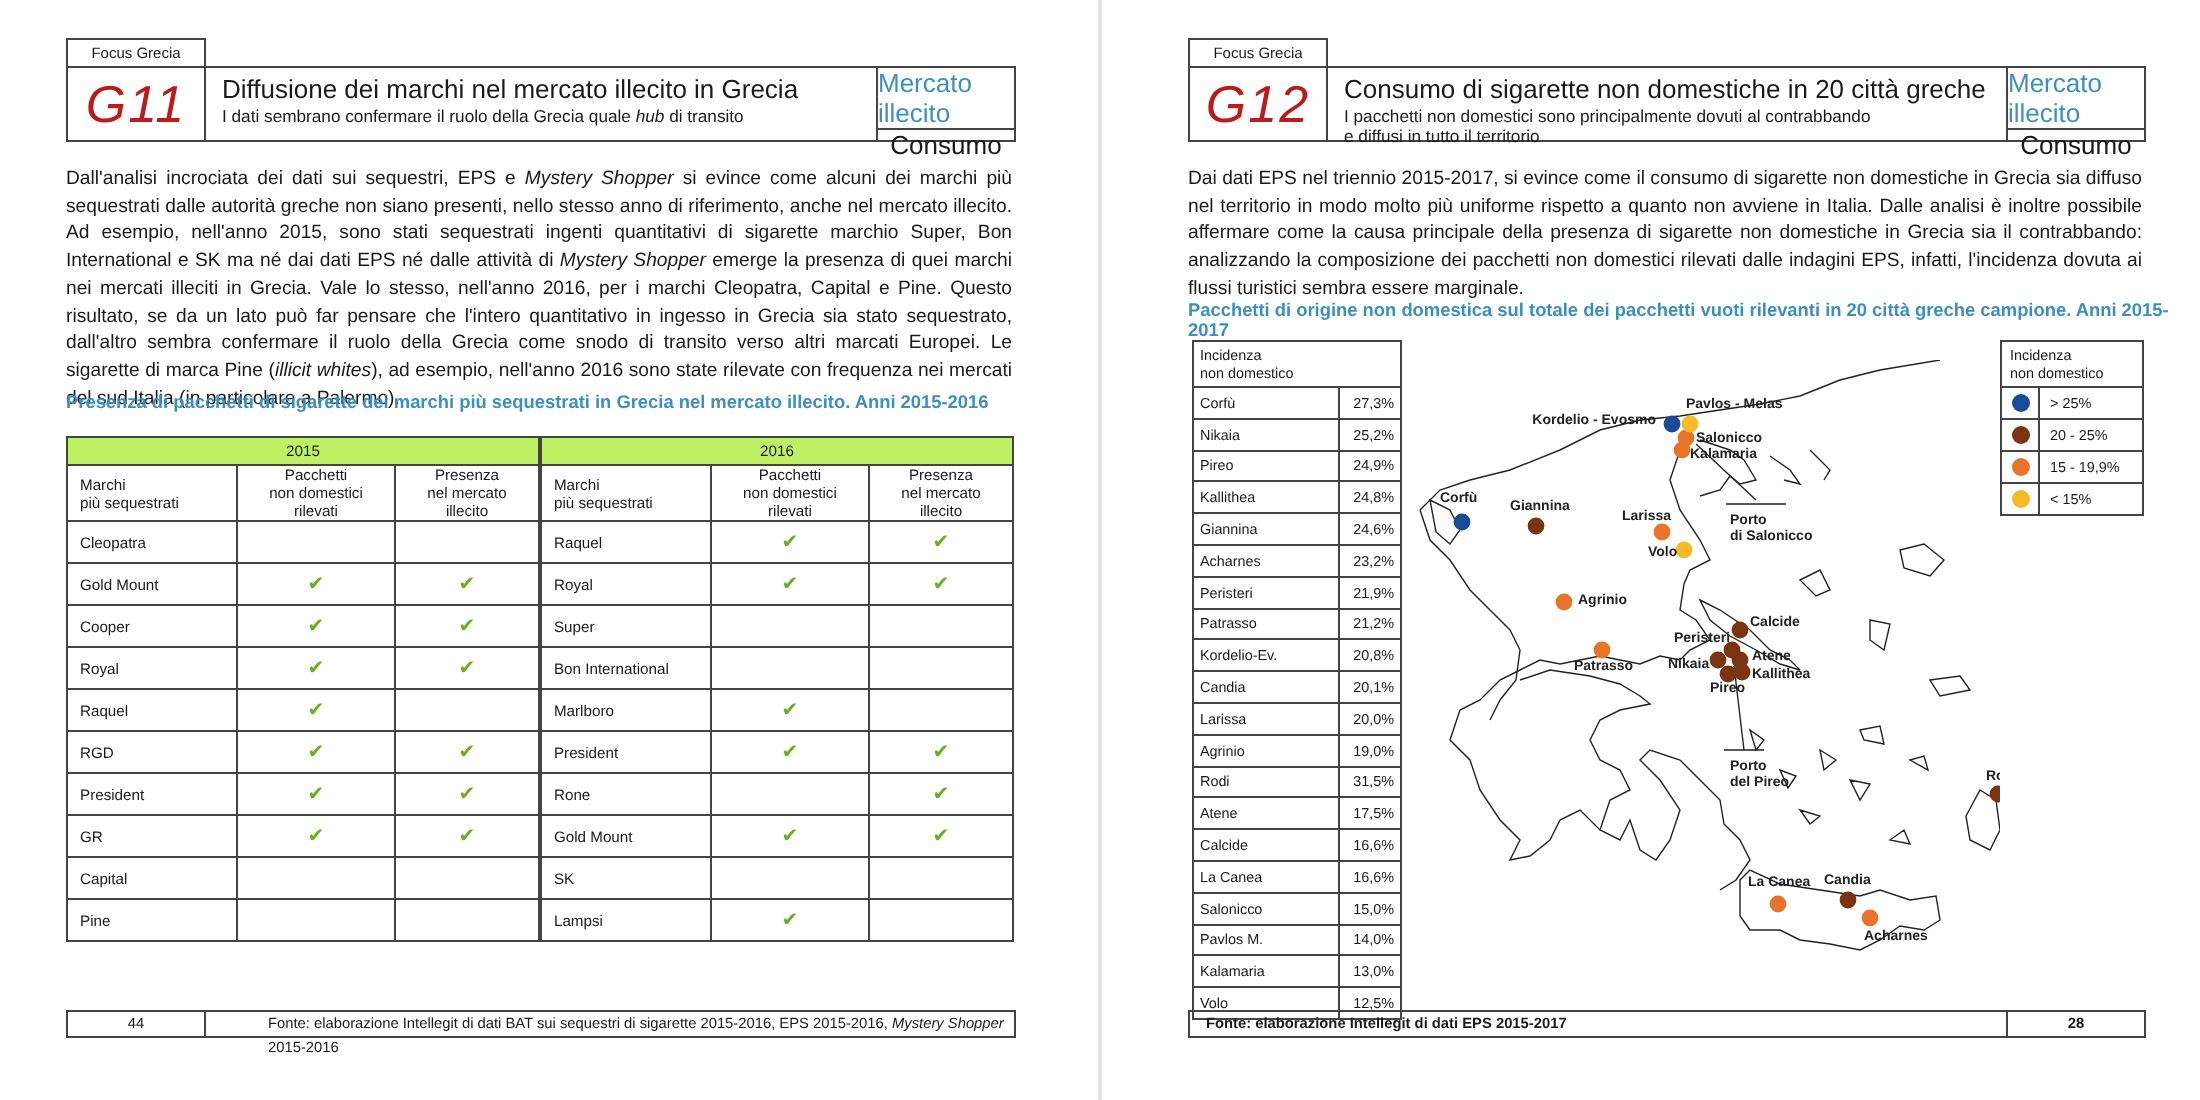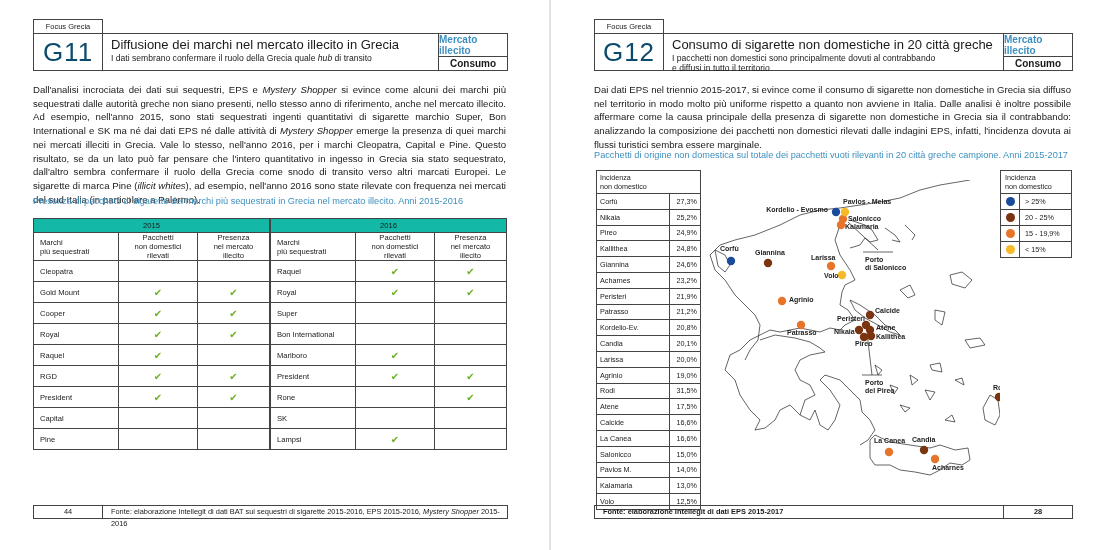--- a/index.html
+++ b/index.html
@@ -3,32 +3,32 @@
 <meta charset="utf-8">
 <style>
   html,body{margin:0;padding:0;background:#fff;}
   body{width:1100px;height:550px;position:relative;overflow:hidden;font-family:"Liberation Sans",sans-serif;color:#1a1a1a;}
   .page{position:absolute;top:0;height:550px;background:#fff;}
   .page.left{left:0;width:549px;}
   .page.right{left:551px;width:549px;}
   .gutter{position:absolute;left:540px;width:20px;top:0;height:550px;background:linear-gradient(to right,#fff,#f1f1f1 45%,#d6d6d6 50%,#f1f1f1 55%,#fff);}
   .focus-tab{position:absolute;top:19px;height:14px;border:1px solid #444;border-bottom:none;font-size:7.5px;line-height:14px;text-align:center;width:68px;}
   .header-box{position:absolute;top:33px;height:36px;border:1px solid #444;display:flex;}
-  .gcode{width:68px;border-right:1px solid #444;color:#0c4a6e;font-size:26px;line-height:36px;text-align:center;letter-spacing:1px;}
+  .gcode{width:68px;border-right:1px solid #444;color:#b91c1c;font-size:26px;line-height:36px;text-align:center;letter-spacing:1px;font-style:italic;}
   .htitle{flex:1;padding:3px 8px 0 8px;}
   .htitle .t{font-size:13px;line-height:16px;}
   .htitle .s{font-size:8.6px;line-height:10px;}
   .hside{width:68px;border-left:1px solid #444;display:flex;flex-direction:column;}
-  .hside div{flex:1;font-size:10px;text-align:left;display:flex;align-items:center;justify-content:center;font-weight:bold;}
+  .hside div{flex:1;font-size:13px;text-align:left;display:flex;align-items:center;justify-content:center;}
   .hside .a{color:#3d8fbf;border-bottom:1px solid #444;}
   .body-text{position:absolute;font-size:9.6px;line-height:13.7px;text-align:justify;}
-  .caption{position:absolute;font-size:9.2px;color:#3d8fbf;}
+  .caption{position:absolute;font-size:9.2px;color:#3d8fbf;font-weight:bold;}
   table.brands{position:absolute;border-collapse:collapse;font-size:7.6px;}
   table.brands td,table.brands th{border:1px solid #444;height:20px;padding:0 6px;}
-  table.brands th.year{background:#14b8a6;font-weight:normal;height:13px;text-align:center;}
+  table.brands th.year{background:#bef264;font-weight:normal;height:13px;text-align:center;}
   table.brands th.hd{font-weight:normal;height:26px;text-align:center;line-height:9px;}
   table.brands th.hd.l{text-align:left;}
   table.brands th.hd.left-sep,table.brands td.left-sep{border-left:2px solid #444;}
   table.brands td.c{text-align:center;color:#6ab023;font-size:10px;}
   .footer{position:absolute;top:505px;height:12px;border:1px solid #444;display:flex;font-size:7.4px;line-height:12px;}
   .footer .pn{width:68px;text-align:center;}
   .footer .src{flex:1;padding-left:8px;}
   table.cities{position:absolute;border-collapse:collapse;font-size:7.2px;}
   table.cities td{border:1px solid #444;height:14.8px;padding:0 3px;}
   table.cities td.v{text-align:right;width:24px;}
@@ -134,39 +134,47 @@
         </tr>
         <tr>
           <td>President</td>
           <td class="c"><span>✔</span></td>
           <td class="c"><span>✔</span></td>
           <td class="left-sep">Rone</td>
           <td class="c"></td>
           <td class="c"><span>✔</span></td>
         </tr>
         <tr>
+          <td>GR</td>
+          <td class="c"><span>✔</span></td>
+          <td class="c"><span>✔</span></td>
+          <td class="left-sep">Gold Mount</td>
+          <td class="c"><span>✔</span></td>
+          <td class="c"><span>✔</span></td>
+        </tr>
+        <tr>
           <td>Capital</td>
           <td class="c"></td>
           <td class="c"></td>
           <td class="left-sep">SK</td>
           <td class="c"></td>
           <td class="c"></td>
         </tr>
         <tr>
           <td>Pine</td>
           <td class="c"></td>
           <td class="c"></td>
           <td class="left-sep">Lampsi</td>
           <td class="c"><span>✔</span></td>
           <td class="c"></td>
         </tr>
       </tbody>
   </table>
 
-  <div class="footer" style="left:33px;width:473px;">
+  <div class="footer" style="left:33px;width:473px;gap:23px;">
     <div class="pn" style="border-right:1px solid #444;">44</div>
     <div class="src"><span>Fonte: elaborazione Intellegit di dati BAT sui sequestri di sigarette 2015-2016, EPS 2015-2016, </span><i>Mystery Shopper</i><span> 2015-2016</span></div>
   </div>
 </div>
 
 <div class="page right">
   <div class="focus-tab" style="left:43px;">Focus Grecia</div>
   <div class="header-box" style="left:43px;width:477px;">
     <div class="gcode">G12</div>
     <div class="htitle">

